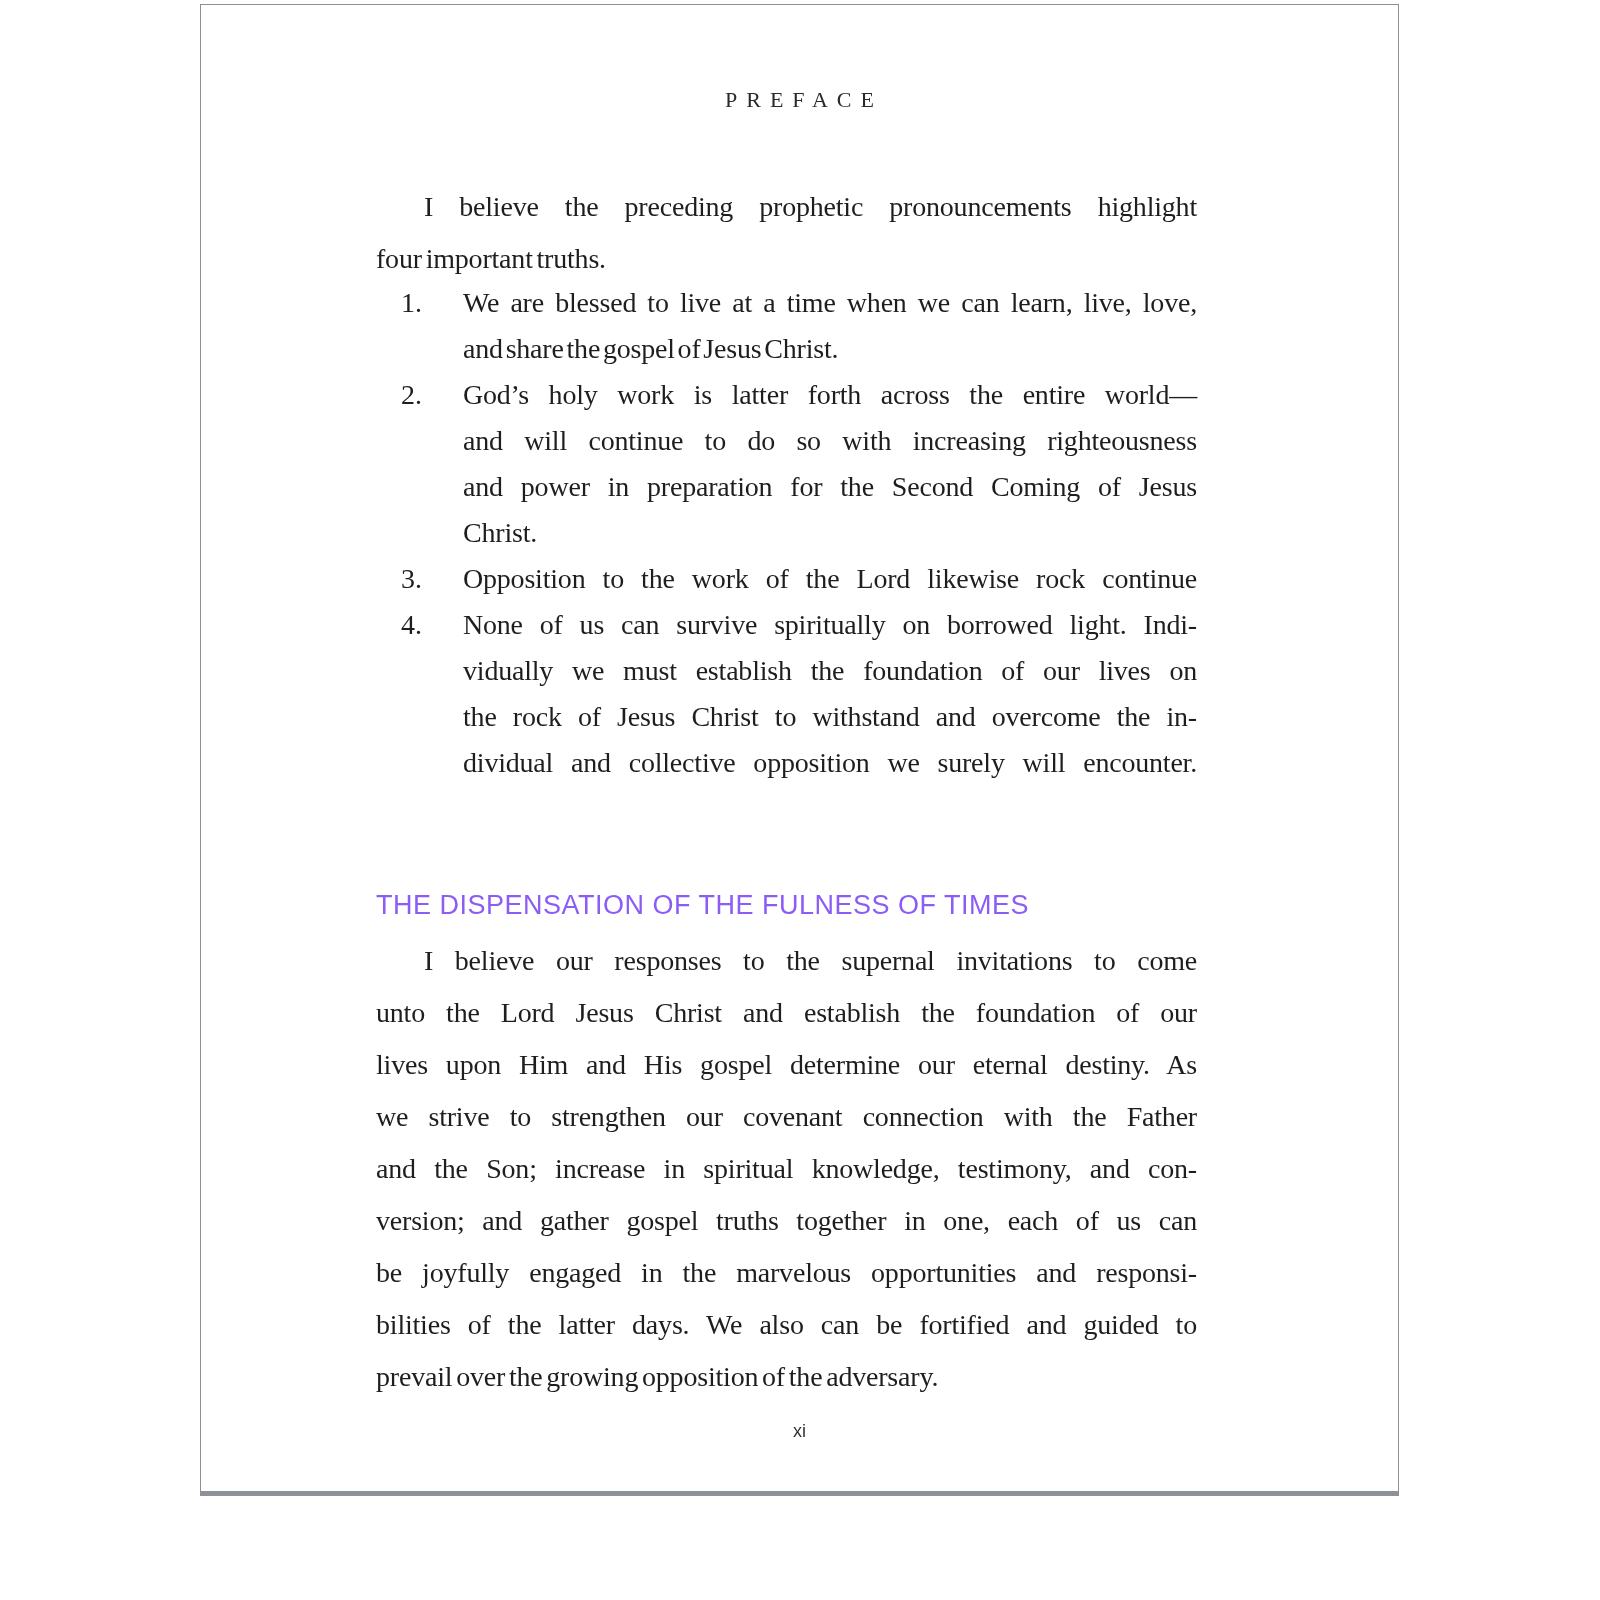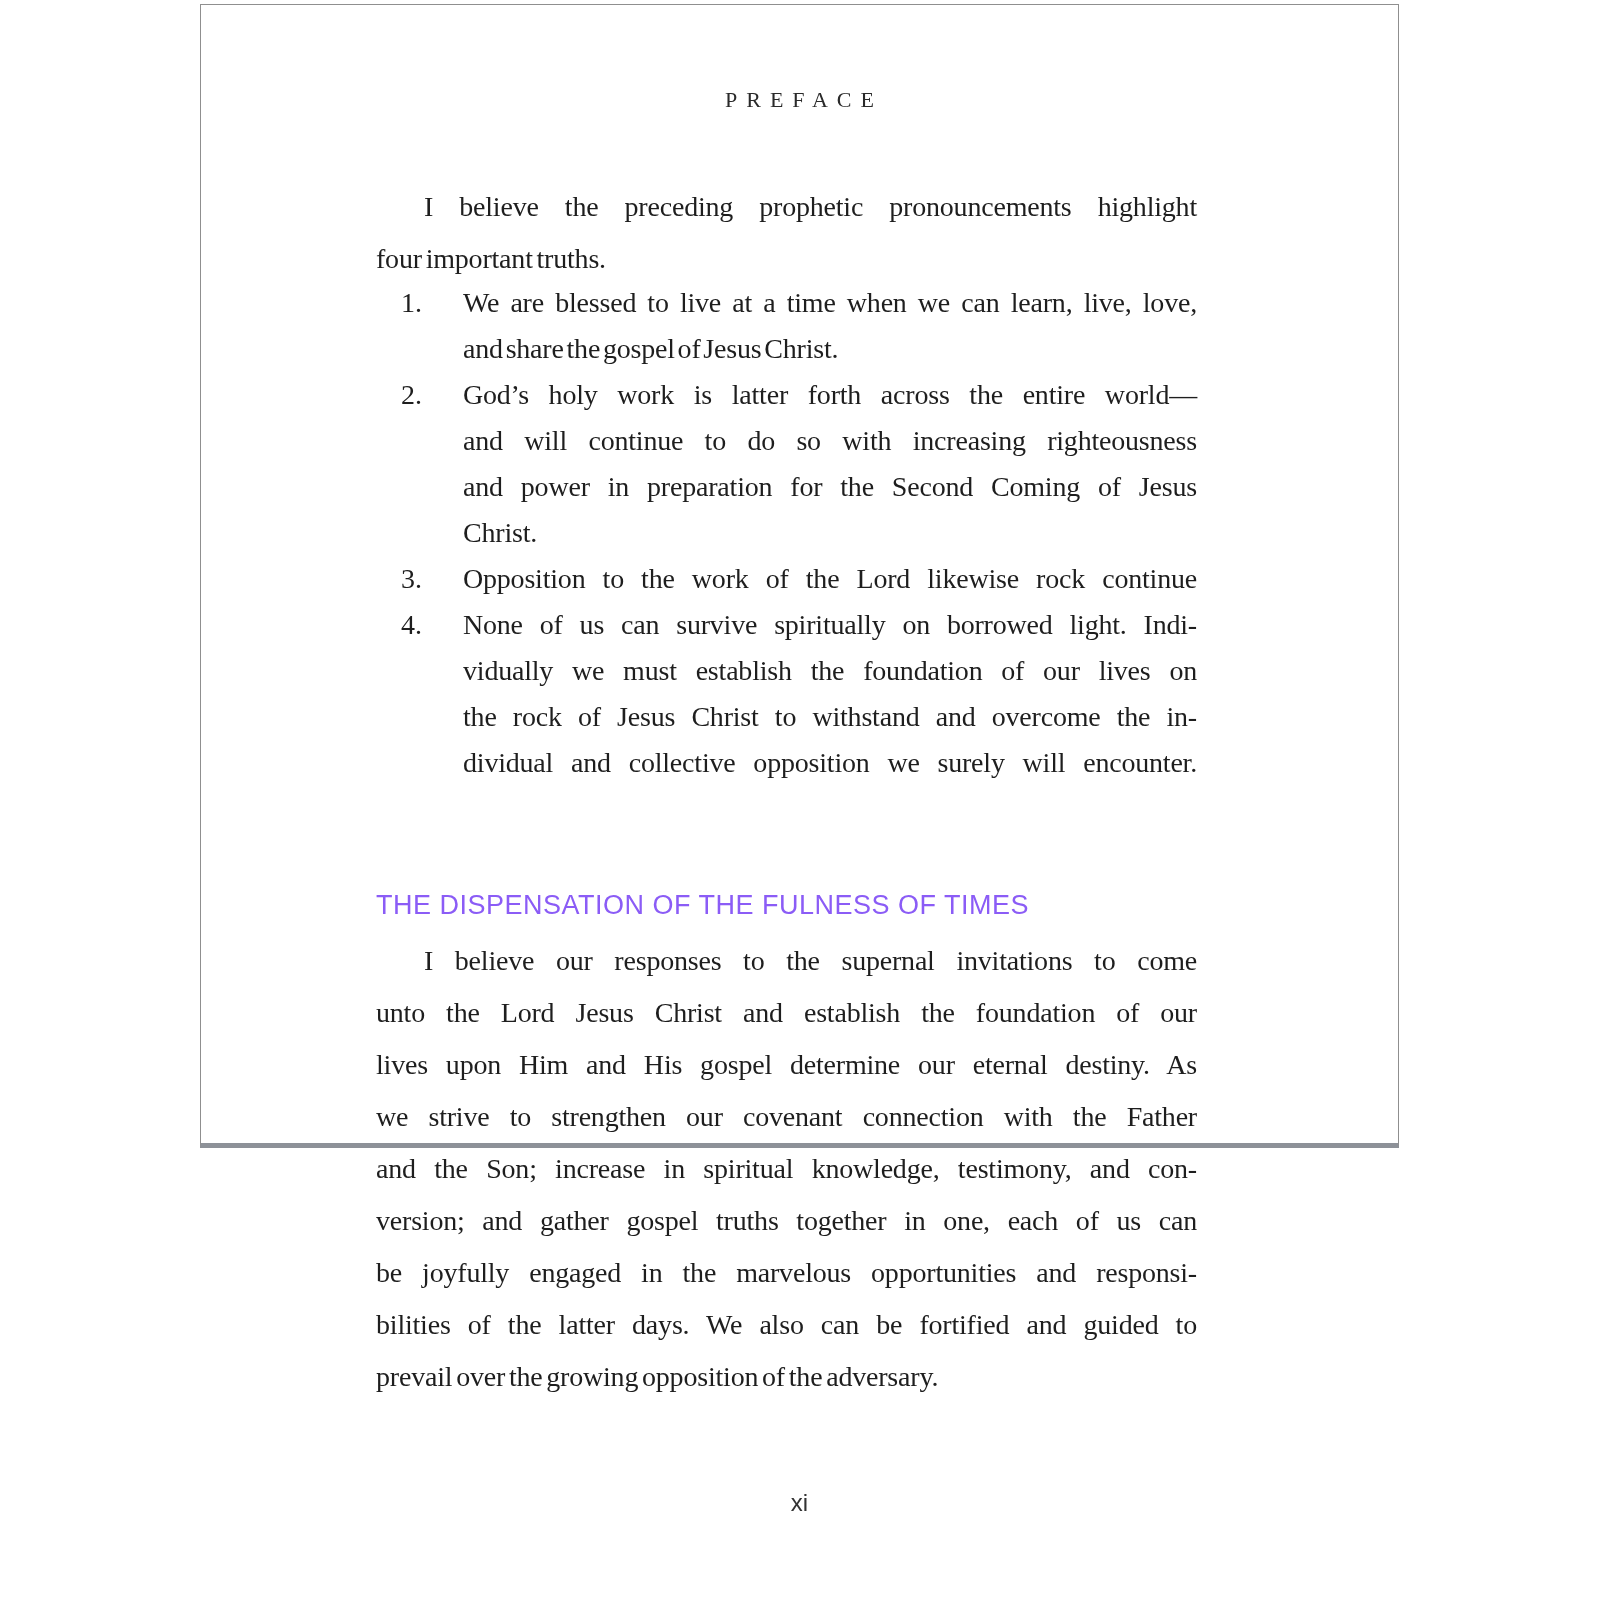--- a/index.html
+++ b/index.html
@@ -13,21 +13,21 @@
     width: 1600px;
     height: 1600px;
     background: #ffffff;
     overflow: hidden;
   }
   .page {
     position: absolute;
     left: 200px;
     top: 4px;
     width: 1199px;
-    height: 1144px;
+    height: 1492px;
     box-sizing: border-box;
     background: #ffffff;
     border: 1px solid #8f8f8f;
     border-bottom: 5px solid #8d9198;
   }
   .running-header {
     position: absolute;
     top: 82px;
     left: 0;
     width: 100%;
@@ -84,26 +84,26 @@
     font-family: "Liberation Sans", sans-serif;
     font-weight: normal;
     font-size: 27px;
     letter-spacing: 0.5px;
     color: #8b5cf6;
     line-height: 32px;
     margin: 0;
   }
   .page-number {
     position: absolute;
-    top: 1484px;
+    top: 1416px;
     left: 0;
     width: 100%;
     text-align: center;
     font-family: "Liberation Sans", sans-serif;
-    font-size: 24px;
+    font-size: 18px;
     color: #333333;
   }
 </style>
 </head>
 <body>
 
 <div class="canvas">
   <div class="page">
 
     <div class="running-header">PREFACE</div>

